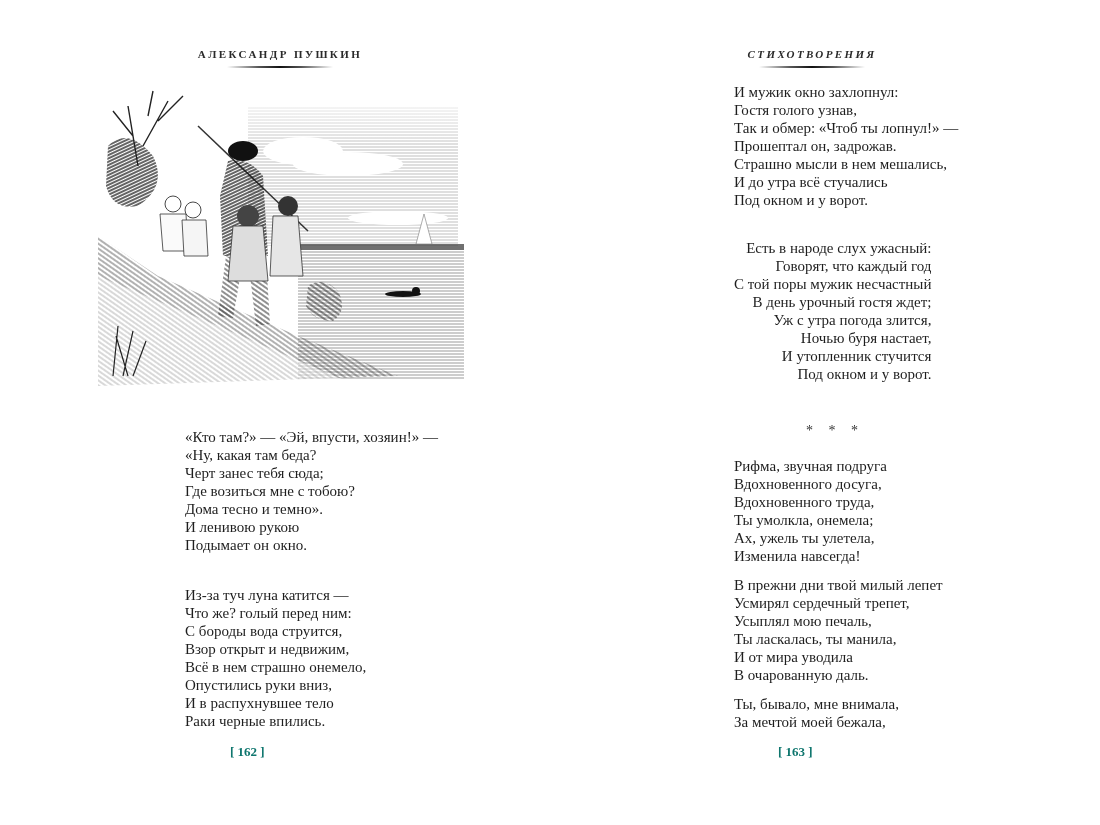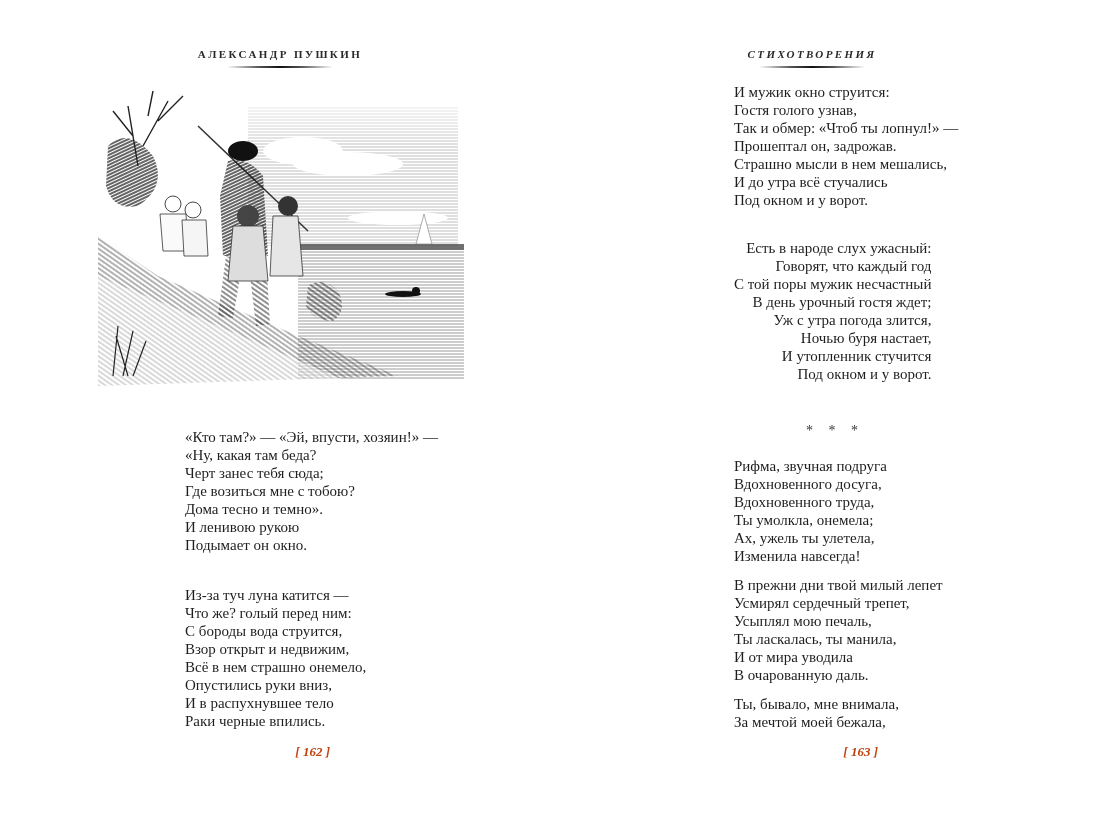--- a/index.html
+++ b/index.html
@@ -23,21 +23,21 @@
   .illustration {
     position:absolute; left:98px; top:86px; width:366px; height:300px;
   }
 
   .stanza { position:absolute; margin:0; padding:0; list-style:none; }
   .stanza li { font-size:15px; line-height:18px; height:18px; white-space:nowrap; }
 
   .separator { position:absolute; font-size:14px; letter-spacing:6px; color:#333; }
 
   .folio {
-    position:absolute; top:744px; font-size:13px; font-weight:bold; color:#c2410c; text-align:right; width:100px;font-style:italic;
+    position:absolute; top:744px; font-size:13px; font-weight:bold; color:#0f766e; text-align:left; width:100px;
   }
 </style>
 </head>
 <body>
 
 <div class="page page-left">
   <div class="running-head" style="left:180px;">АЛЕКСАНДР ПУШКИН</div>
   <div class="head-rule" style="left:227px;"></div>
 
   <svg class="illustration" viewBox="0 0 366 300" xmlns="http://www.w3.org/2000/svg">
@@ -123,21 +123,21 @@
   </ul>
 
   <div class="folio" style="left:230px;">[ 162 ]</div>
 </div>
 
 <div class="page page-right">
   <div class="running-head" style="left:162px;font-style:italic;">СТИХОТВОРЕНИЯ</div>
   <div class="head-rule" style="left:209px;"></div>
 
   <ul class="stanza" style="left:184px; top:83px;">
-    <li>И мужик окно струится:</li>
+    <li>И мужик окно захлопнул:</li>
     <li>Гостя голого узнав,</li>
     <li>Так и обмер: «Чтоб ты лопнул!» —</li>
     <li>Прошептал он, задрожав.</li>
     <li>Страшно мысли в нем мешались,</li>
     <li>И до утра всё стучались</li>
     <li>Под окном и у ворот.</li>
   </ul>
 
   <ul class="stanza" style="left:184px; top:239px;text-align:right;">
     <li>Есть в народе слух ужасный:</li>

